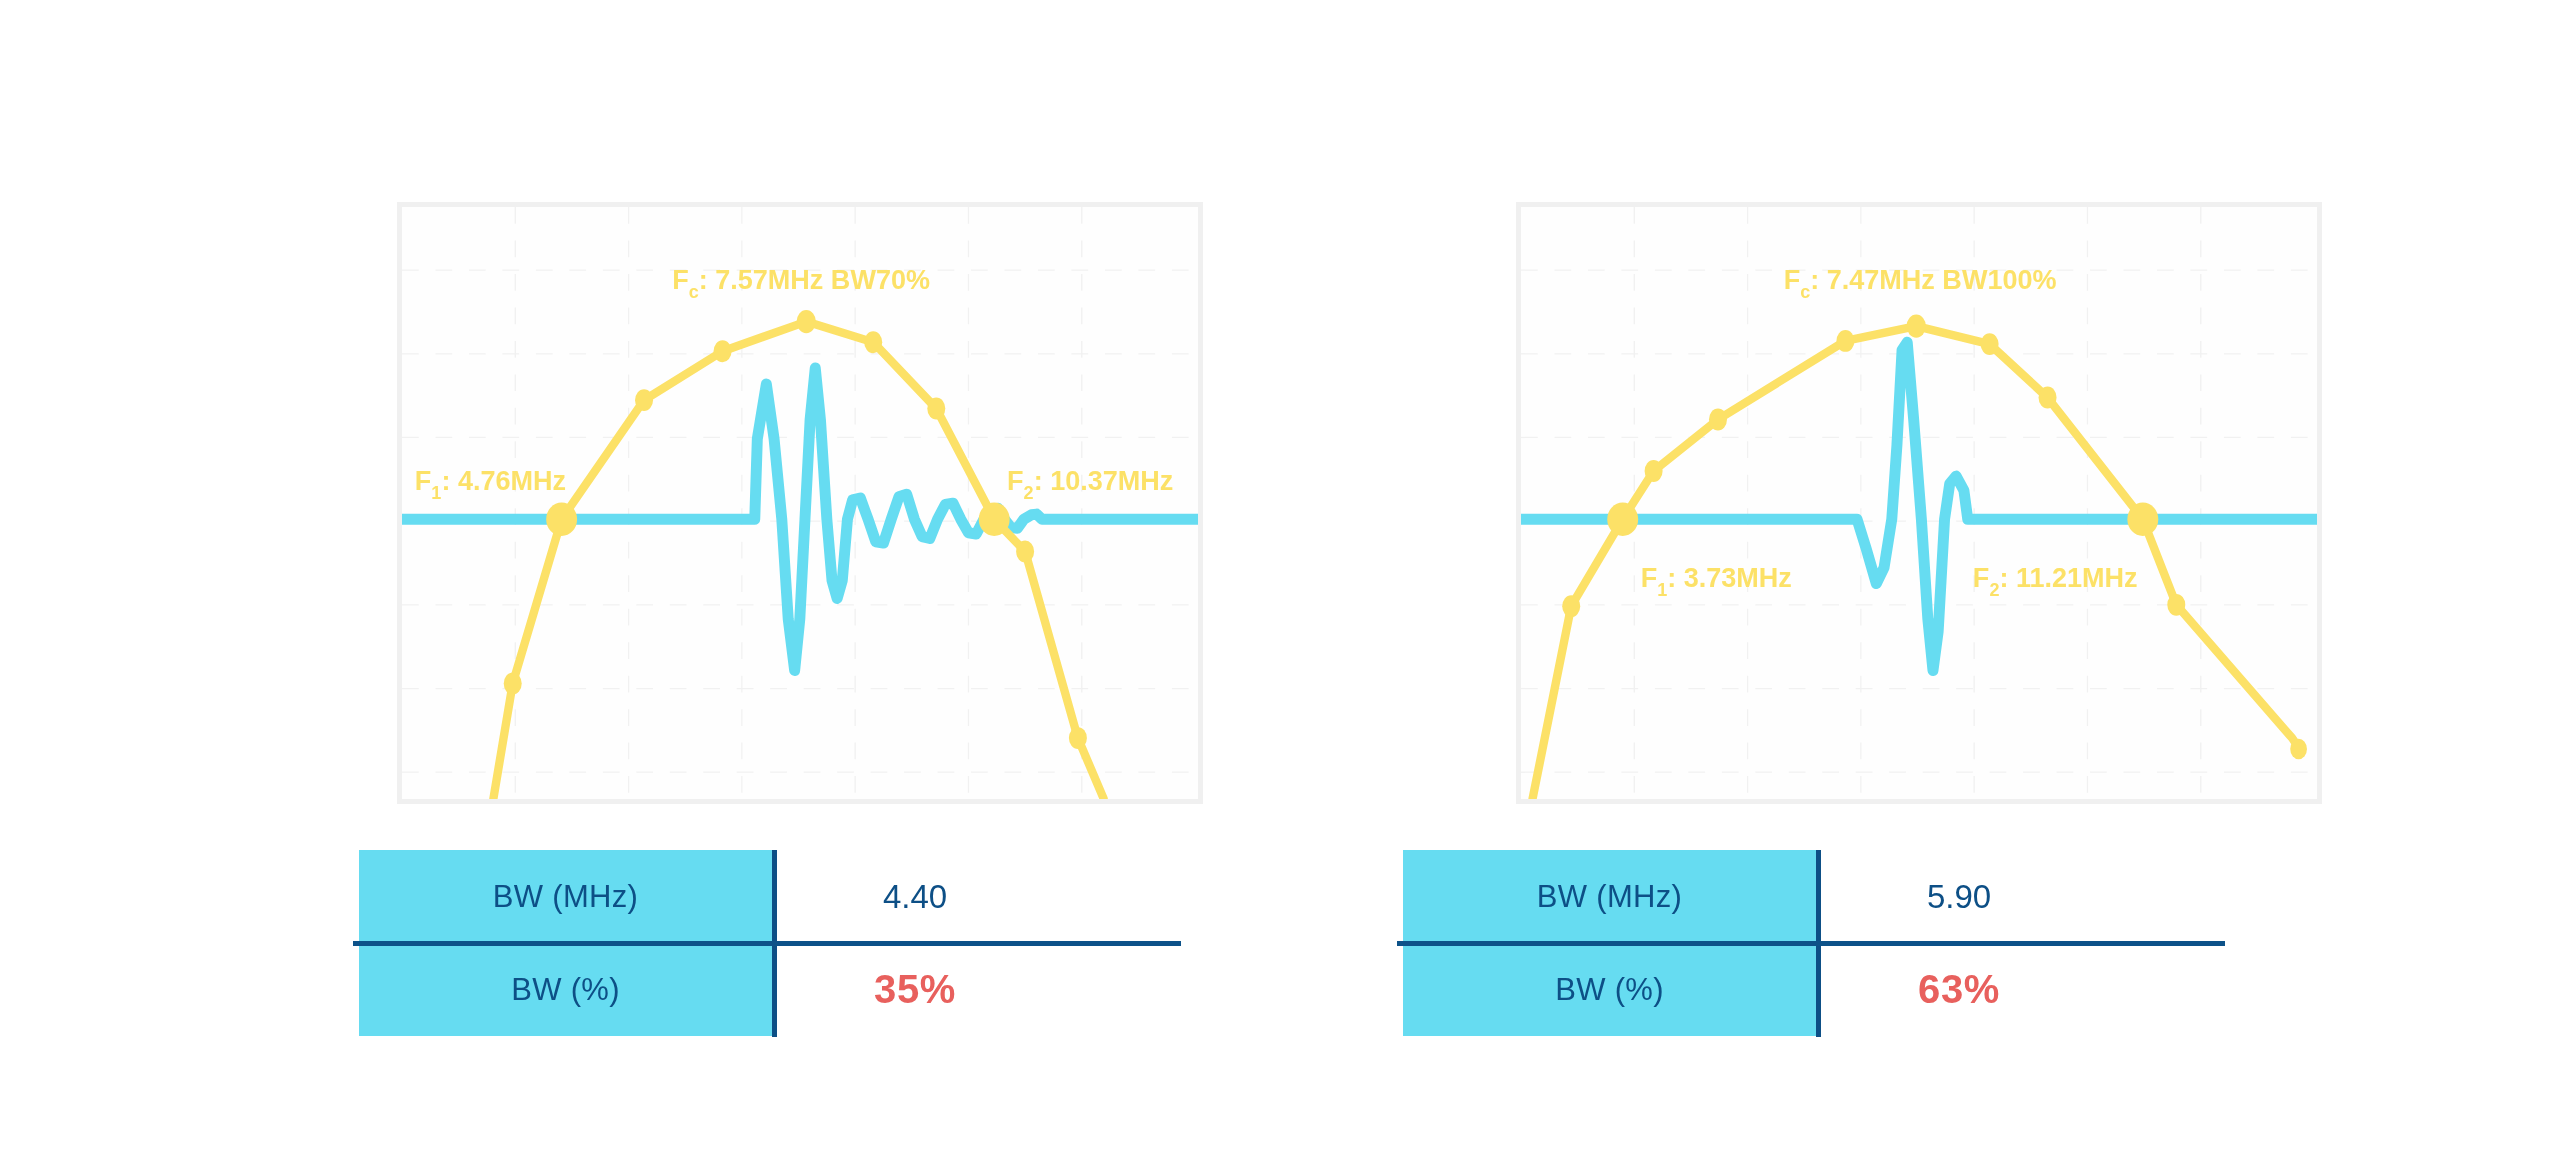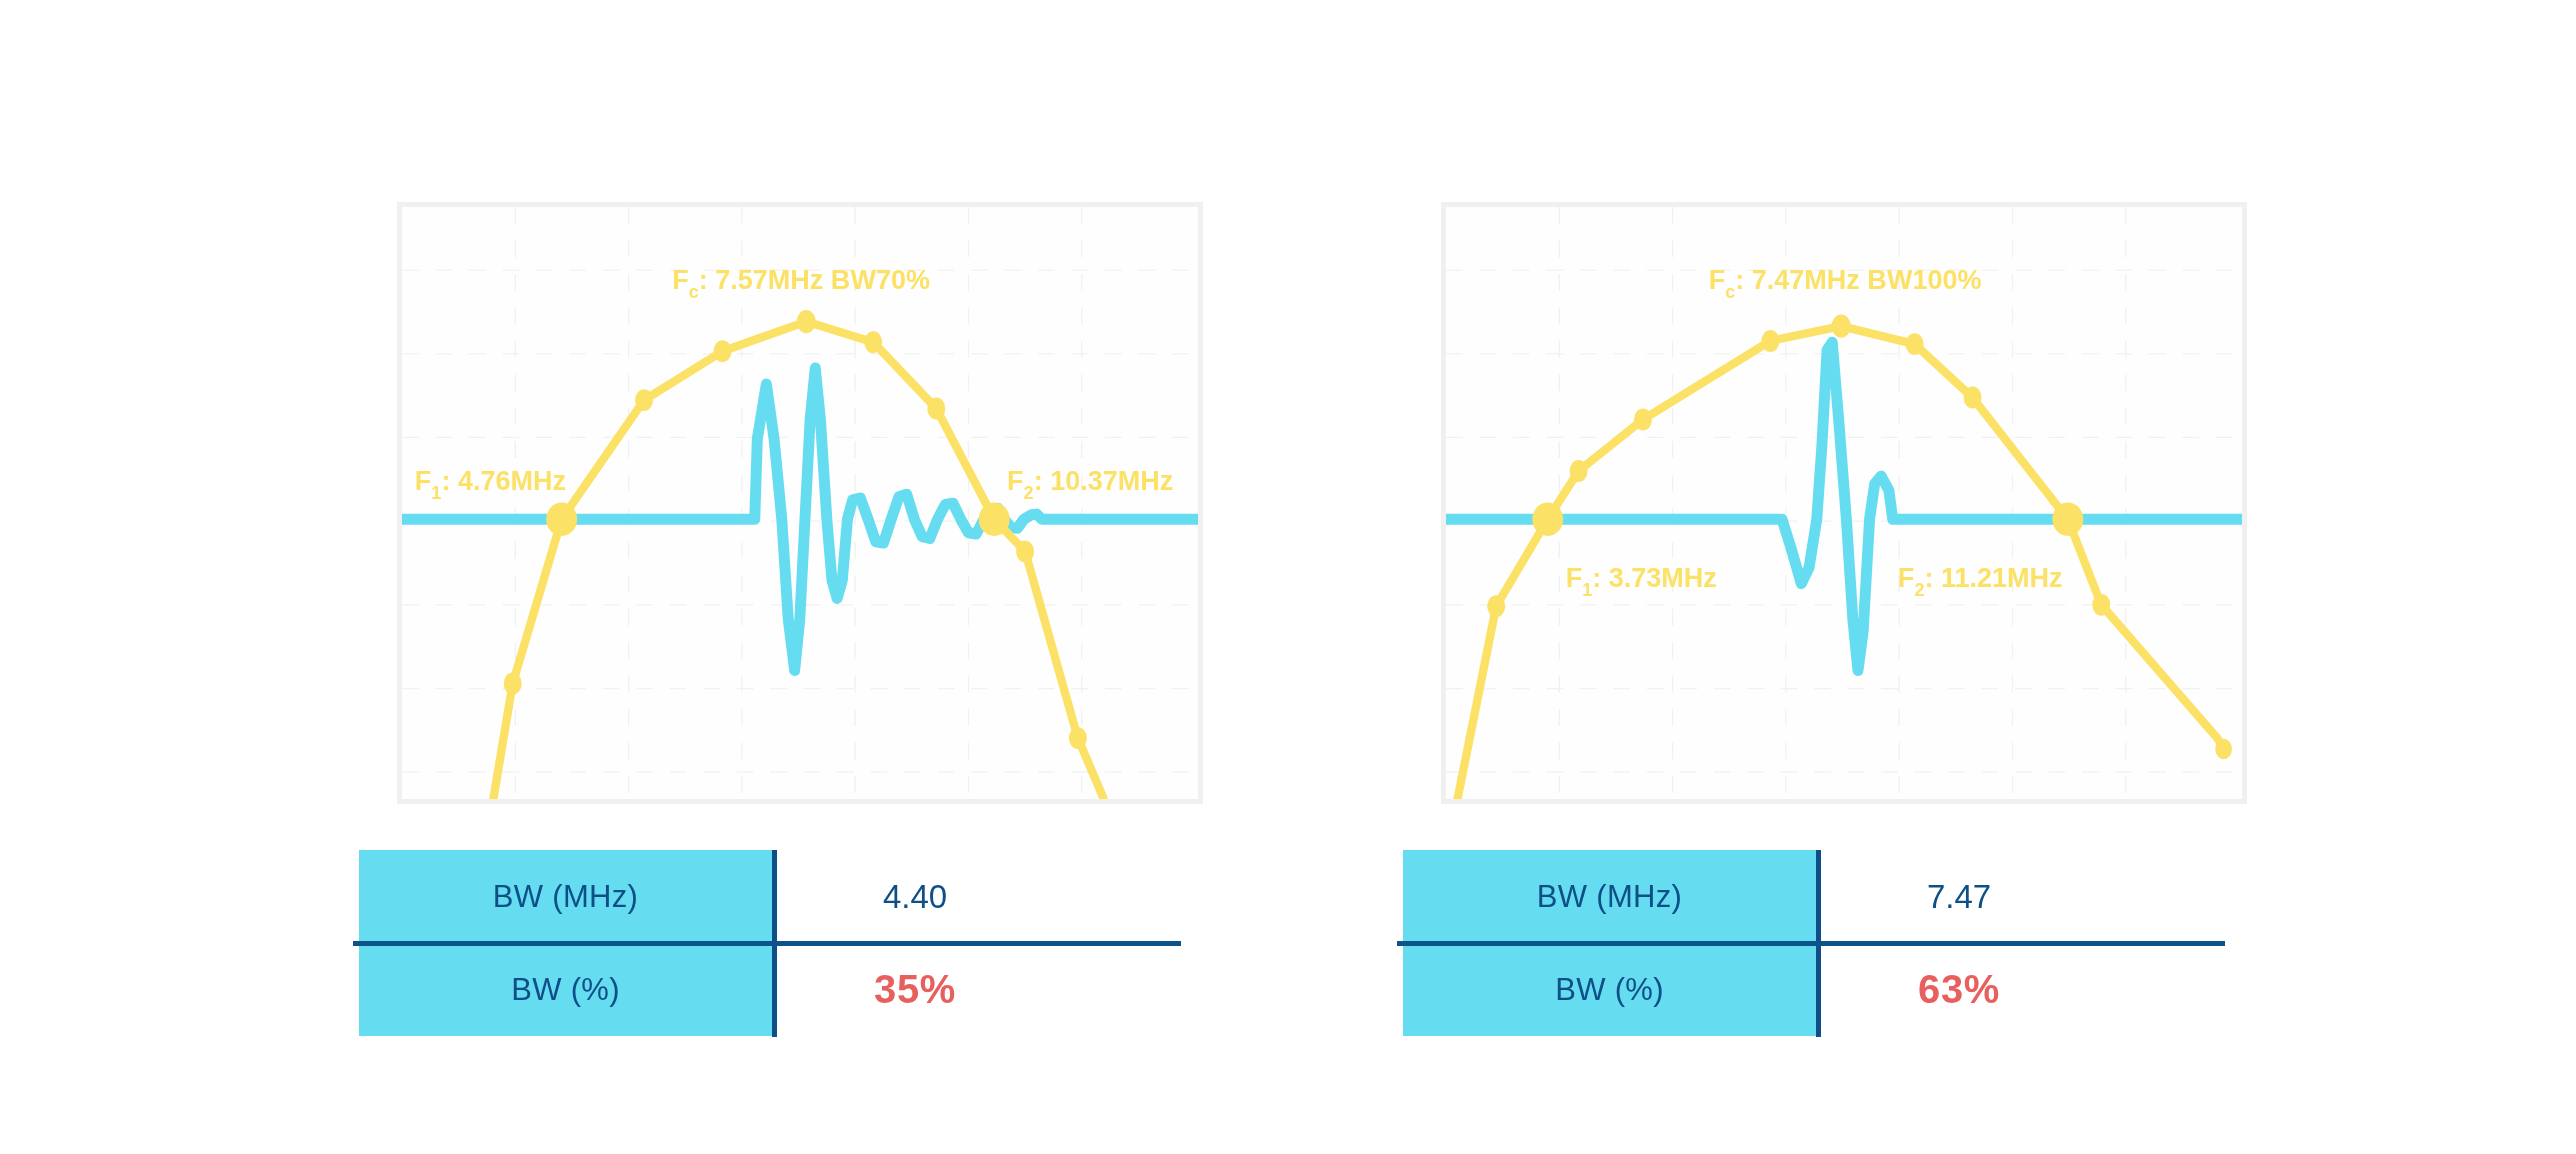--- a/index.html
+++ b/index.html
@@ -13,21 +13,21 @@
   .panels{
     position:absolute;
     left:0;top:0;width:2576px;height:1154px;
   }
   .panel{
     position:absolute;
     top:202px;
     width:806px;height:602px;margin-left:40px;
   }
   .panel.left{ left:357px; }
-  .panel.right{ left:1401px; }
+  .panel.right{ left:1476px; }
 
   .plot-frame{
     position:absolute;inset:0;
     background:#ffffff;
     border:5.2px solid #f0f0f0;
     box-sizing:border-box;
   }
   .plot-inner{
     position:absolute;
     left:5.2px;top:5.2px;right:5.2px;bottom:5.2px;
@@ -267,21 +267,21 @@
     </div>
     <div class="vdivider"></div>
     <div class="hdivider"></div>
   </div>
 
   <div class="bwtable right">
     <div class="tophair"></div>
     <div class="bwrow">
       <div class="bwlabel">BW (MHz)</div>
       <div class="bwvalue">
-        <span class="val-num">7.47</span>
+        <span class="val-num">5.90</span>
       </div>
     </div>
     <div class="bwrow">
       <div class="bwlabel">BW (%)</div>
       <div class="bwvalue">
         <span class="val-pct">63%</span>
       </div>
     </div>
     <div class="vdivider"></div>
     <div class="hdivider"></div>

